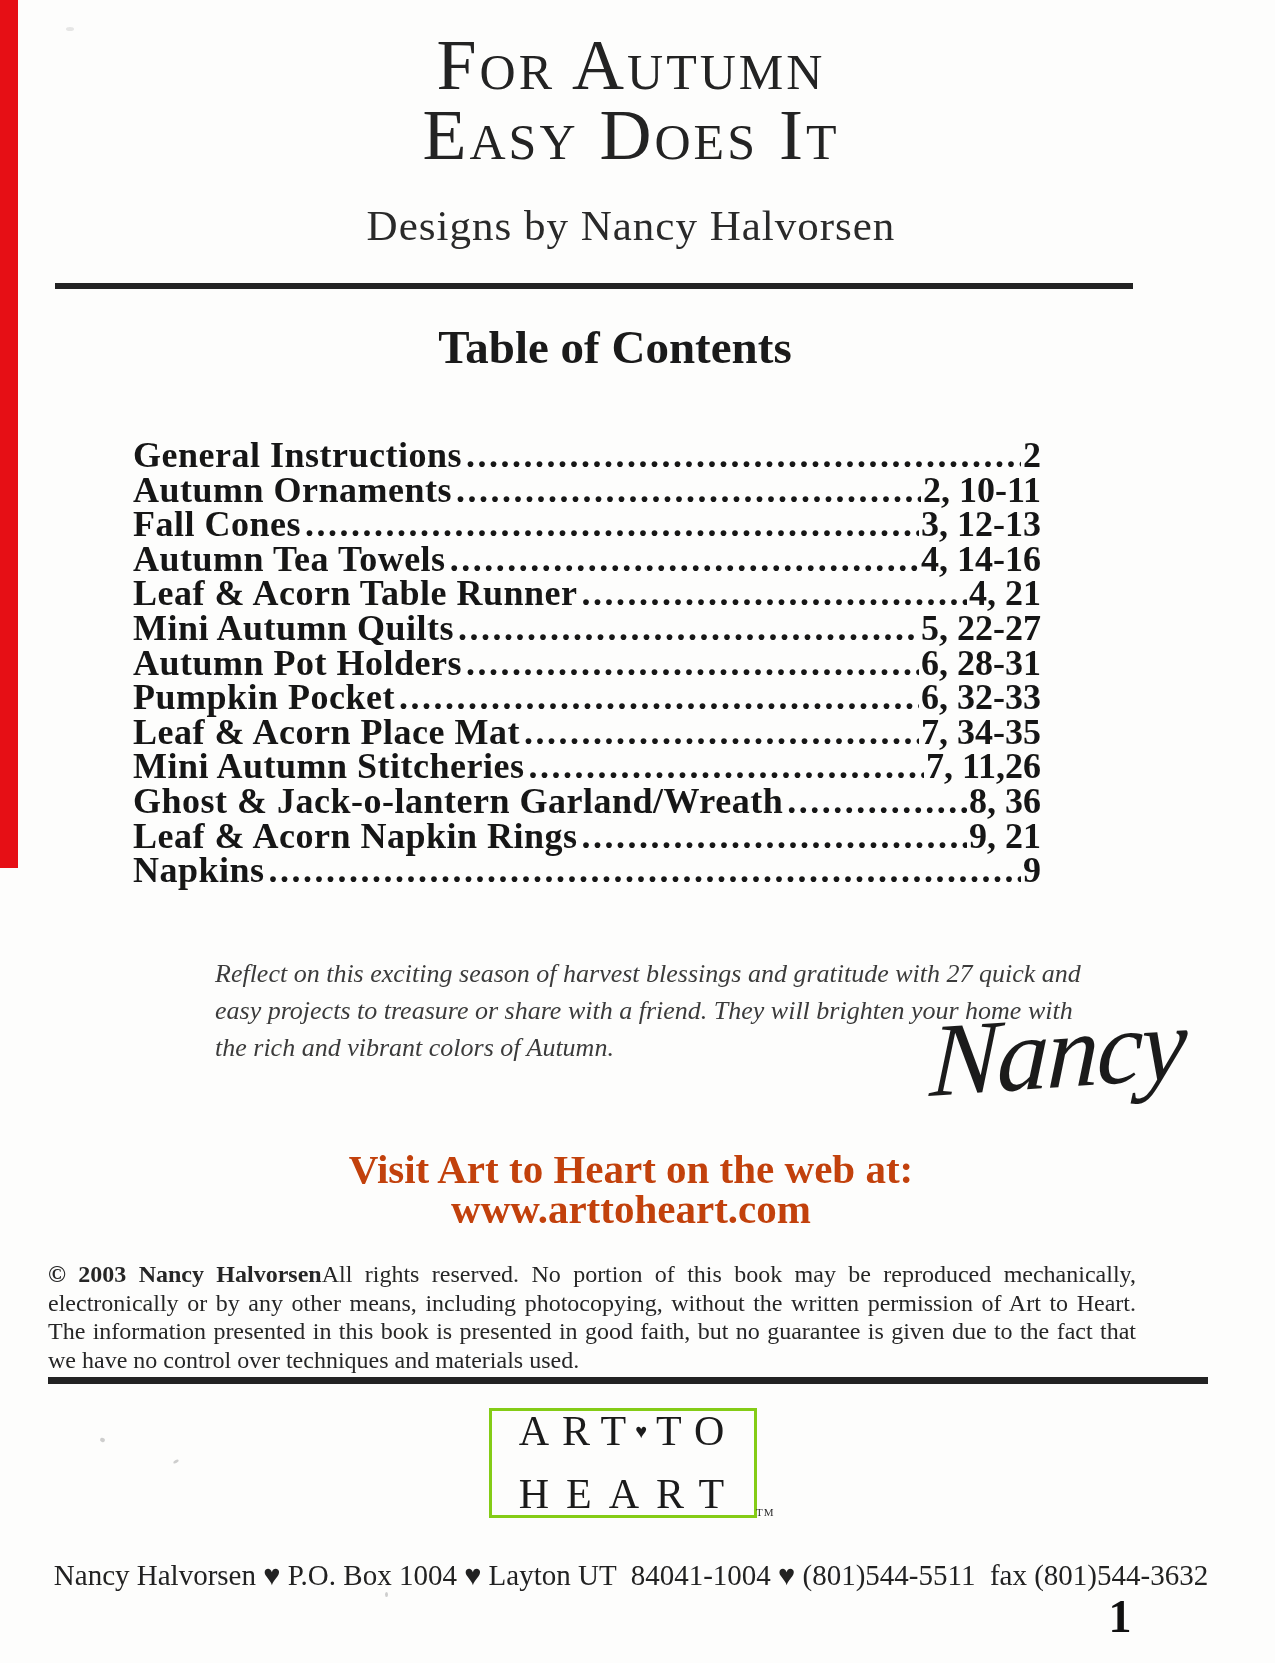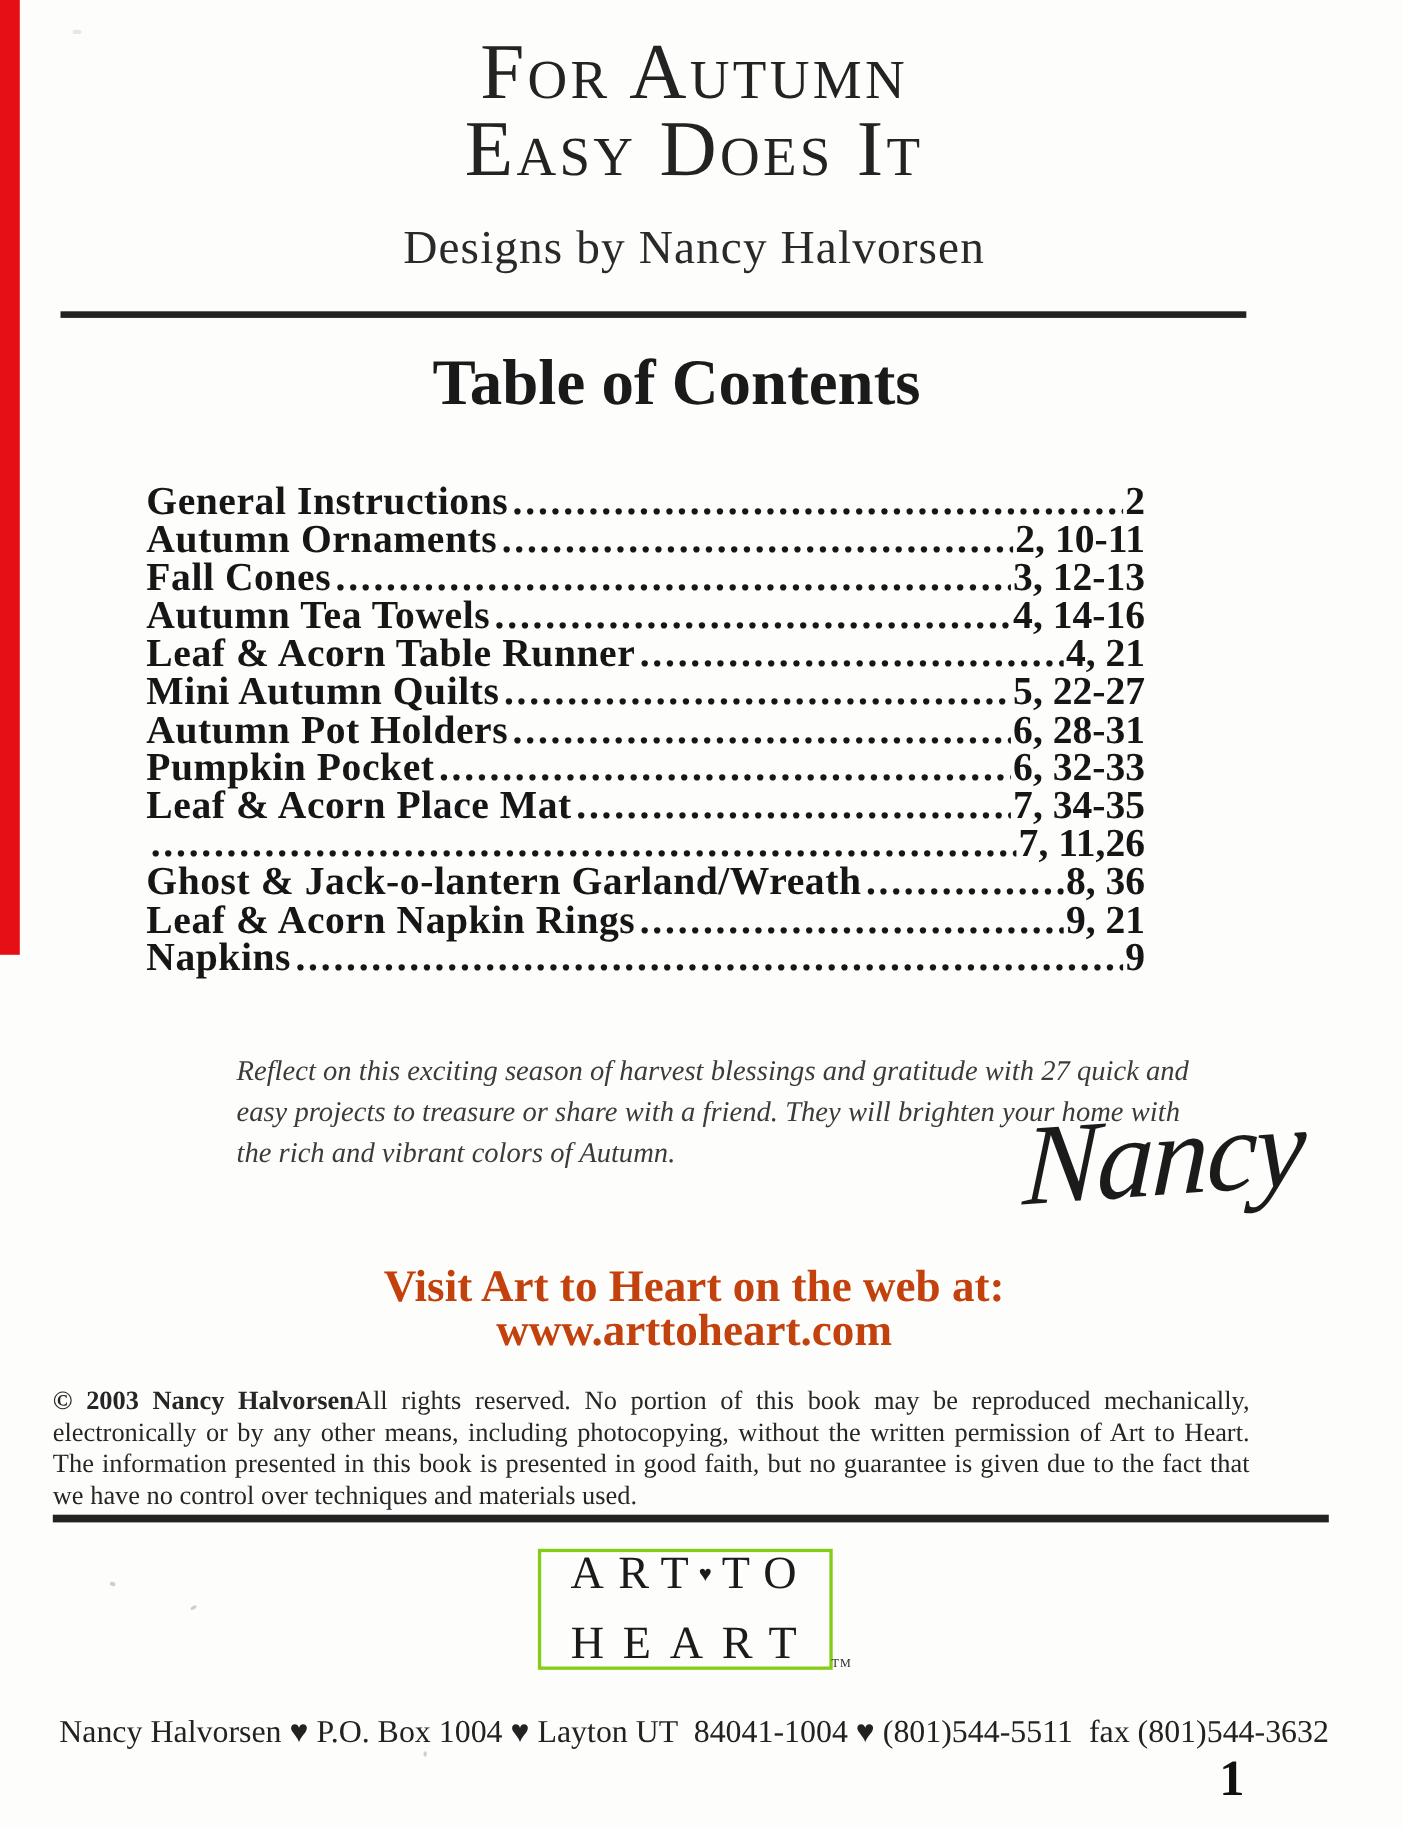--- a/index.html
+++ b/index.html
@@ -32,21 +32,21 @@
     color: #2a2a2a;
     letter-spacing: 1px;
   }
   .rule { background: #232323; }
   #rule-top   { top: 283px; left: 55px;  width: 1078px; height: 6px; }
   #rule-lower { top: 1377px; left: 48px; width: 1160px; height: 7px; }
 
   #toc-heading {
     top: 322px; left: 0; width: 1230px;
     text-align: center;
-    font-size: 59px; line-height: 50px;
+    font-size: 47px; line-height: 50px;
     font-weight: bold;
     color: #1a1a1a;
   }
 
   #toc-list { top: 438px; left: 133px; width: 908px; }
   .toc-row {
     display: flex; align-items: baseline;
     height: 34.6px;
     font-weight: bold; font-size: 36px; line-height: 34.6px;
     color: #161616;
@@ -195,20 +195,21 @@
       <span class="toc-title">Pumpkin Pocket</span>
       <span class="toc-leader">................................................................................</span>
       <span class="toc-pages">6, 32-33</span>
     </div>
     <div class="toc-row">
       <span class="toc-title">Leaf &amp; Acorn Place Mat</span>
       <span class="toc-leader">................................................................................</span>
       <span class="toc-pages">7, 34-35</span>
     </div>
     <div class="toc-row">
+      <span class="toc-title">Mini Autumn Stitcheries</span>
       <span class="toc-leader">................................................................................</span>
       <span class="toc-pages">7, 11,26</span>
     </div>
     <div class="toc-row">
       <span class="toc-title">Ghost &amp; Jack-o-lantern Garland/Wreath</span>
       <span class="toc-leader">................................................................................</span>
       <span class="toc-pages">8, 36</span>
     </div>
     <div class="toc-row">
       <span class="toc-title">Leaf &amp; Acorn Napkin Rings</span>

